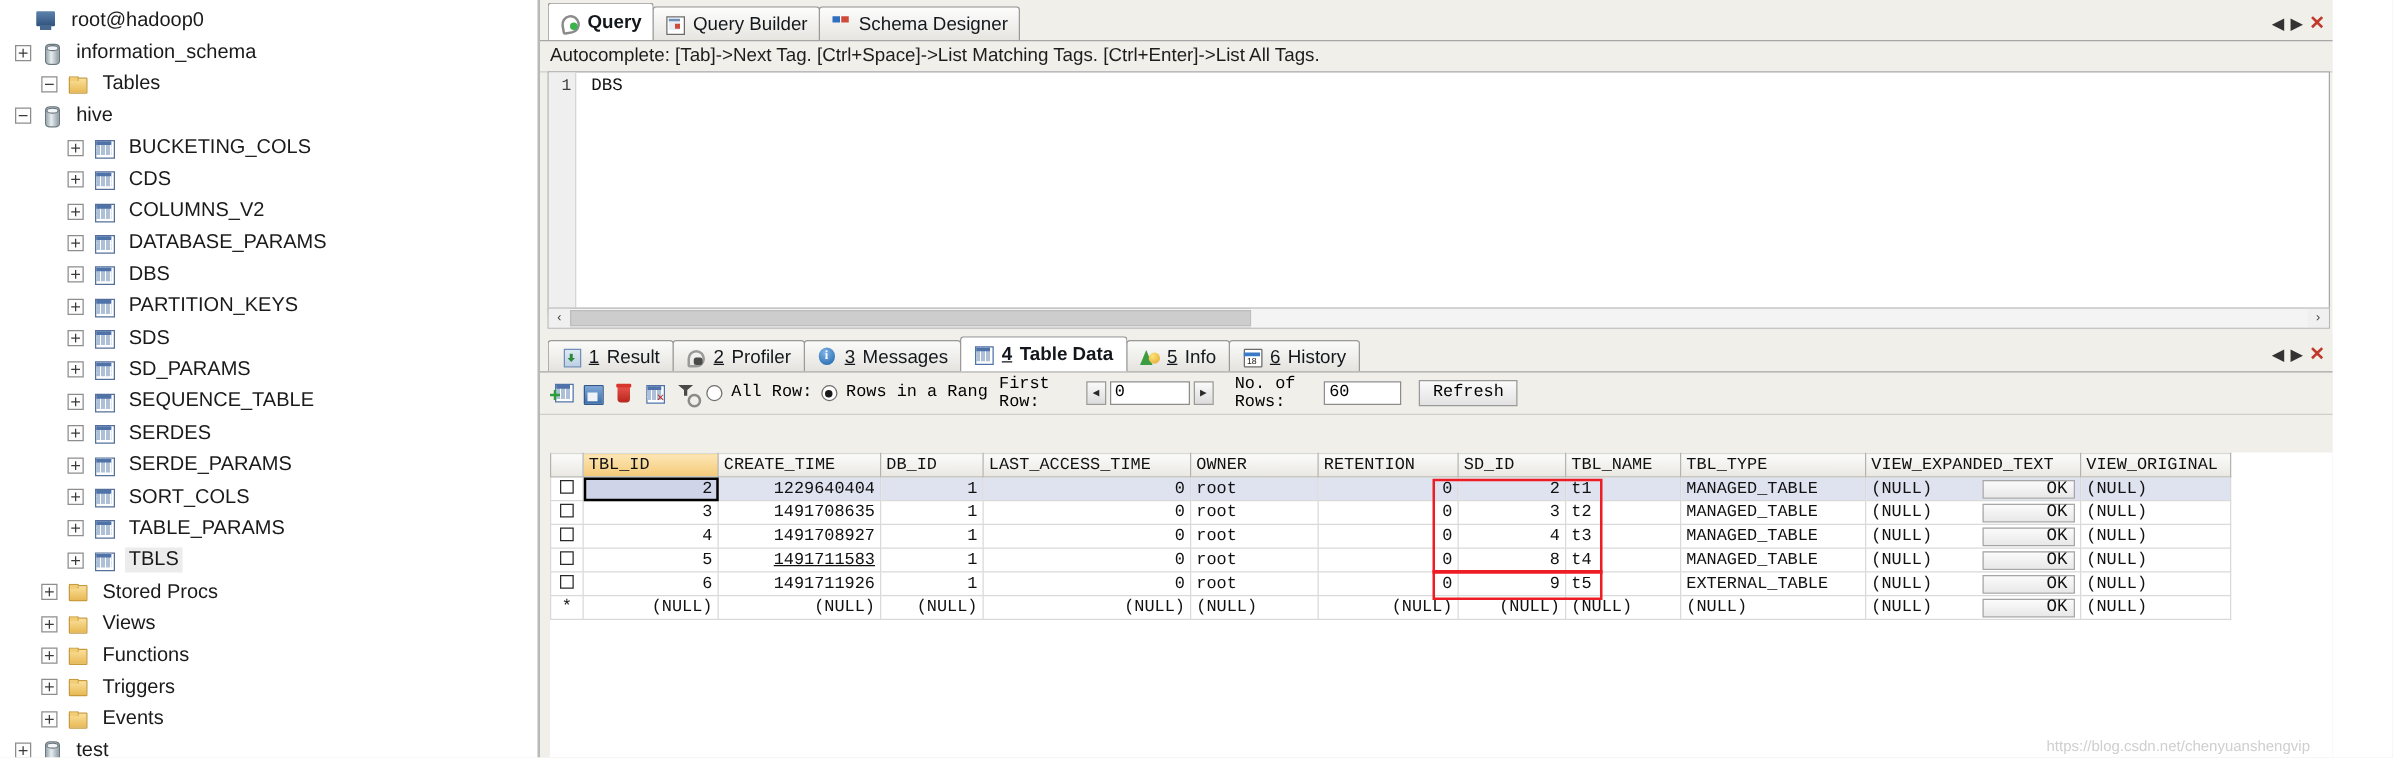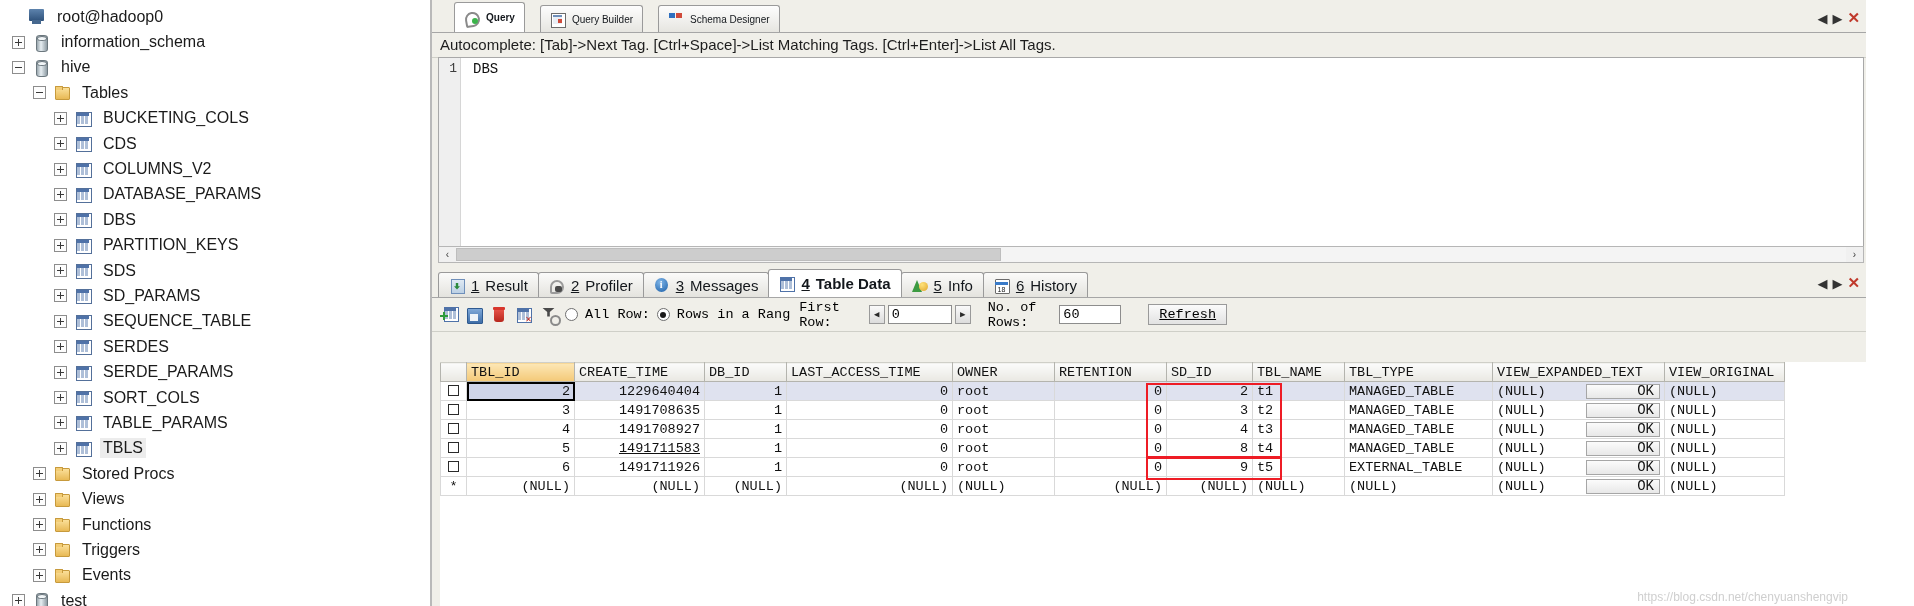--- a/index.html
+++ b/index.html
@@ -98,23 +98,23 @@
   
   .tabbar{
     height:33px;background:#f0efe9;position:relative;
     border-bottom:1px solid #a6a6a6;display:flex;align-items:flex-end;
     padding-left:6px;box-sizing:border-box;
   }
   .tab{
     display:flex;align-items:center;gap:6px;height:27px;
     padding:0 9px;border:1px solid #9a9a9a;border-bottom:none;
     background:linear-gradient(#fdfdfd,#e6e5e0);
-    font-size:10px;color:#13171c;margin-right:-1px;
+    font-size:15px;color:#13171c;margin-right:-1px;
     border-radius:3px 3px 0 0;box-sizing:border-box;
-    position:relative;white-space:nowrap;margin-left:16px;
+    position:relative;white-space:nowrap;
   }
   .tab.active{
     background:#ffffff;height:30px;font-weight:bold;z-index:3;
   }
   .winbtns{position:absolute;right:4px;top:8px;display:flex;gap:5px;align-items:center;}
   .wbtn{font-size:13px;color:#333;line-height:1;}
   .wclose{color:#c0392b;font-size:15px;font-weight:bold;}
 
   
   .hint{
@@ -316,29 +316,29 @@
       <div class="tnode i0">
         <span class="exp none"></span>
         <span class="ico server"></span>
         <span class="tlabel">root@hadoop0</span>
       </div>
       <div class="tnode i1">
         <span class="exp plus"></span>
         <span class="ico db"></span>
         <span class="tlabel">information_schema</span>
       </div>
+      <div class="tnode i2">
+        <span class="exp minus"></span>
+        <span class="ico folder"></span>
+        <span class="tlabel">Tables</span>
+      </div>
       <div class="tnode i1">
         <span class="exp minus"></span>
         <span class="ico db"></span>
         <span class="tlabel">hive</span>
-      </div>
-      <div class="tnode i2">
-        <span class="exp minus"></span>
-        <span class="ico folder"></span>
-        <span class="tlabel">Tables</span>
       </div>
       <div class="tnode i3">
         <span class="exp plus"></span>
         <span class="ico table"></span>
         <span class="tlabel">BUCKETING_COLS</span>
       </div>
       <div class="tnode i3">
         <span class="exp plus"></span>
         <span class="ico table"></span>
         <span class="tlabel">CDS</span>
@@ -527,21 +527,21 @@
         <span class="radio on"></span>
         <span class="rlabel">Rows in a Rang</span>
         <span class="twoline" style="margin-left:2px;">First<br>Row:</span>
         <span class="spinner" style="margin-left:22px;">
           <span class="spbtn">◀</span>
           <span class="tinput">0</span>
           <span class="spbtn">▶</span>
         </span>
         <span class="twoline" style="margin-left:10px;">No. of<br>Rows:</span>
         <span class="tinput wide" style="margin-left:16px;">60</span>
-        <span class="refresh" style="margin-left:20px;text-decoration:underline;">Refresh</span>
+        <span class="refresh" style="margin-left:7px;">Refresh</span>
       </div>
 
       <div class="grid-wrap">
         <table class="grid">
           <thead>
               <tr id="ghead">
                 <th class="chk"></th>
                 <th class="sorted" style="width: 108px;">TBL_ID</th>
                 <th style="width: 130px;">CREATE_TIME</th>
                 <th style="width: 82px;">DB_ID</th>

